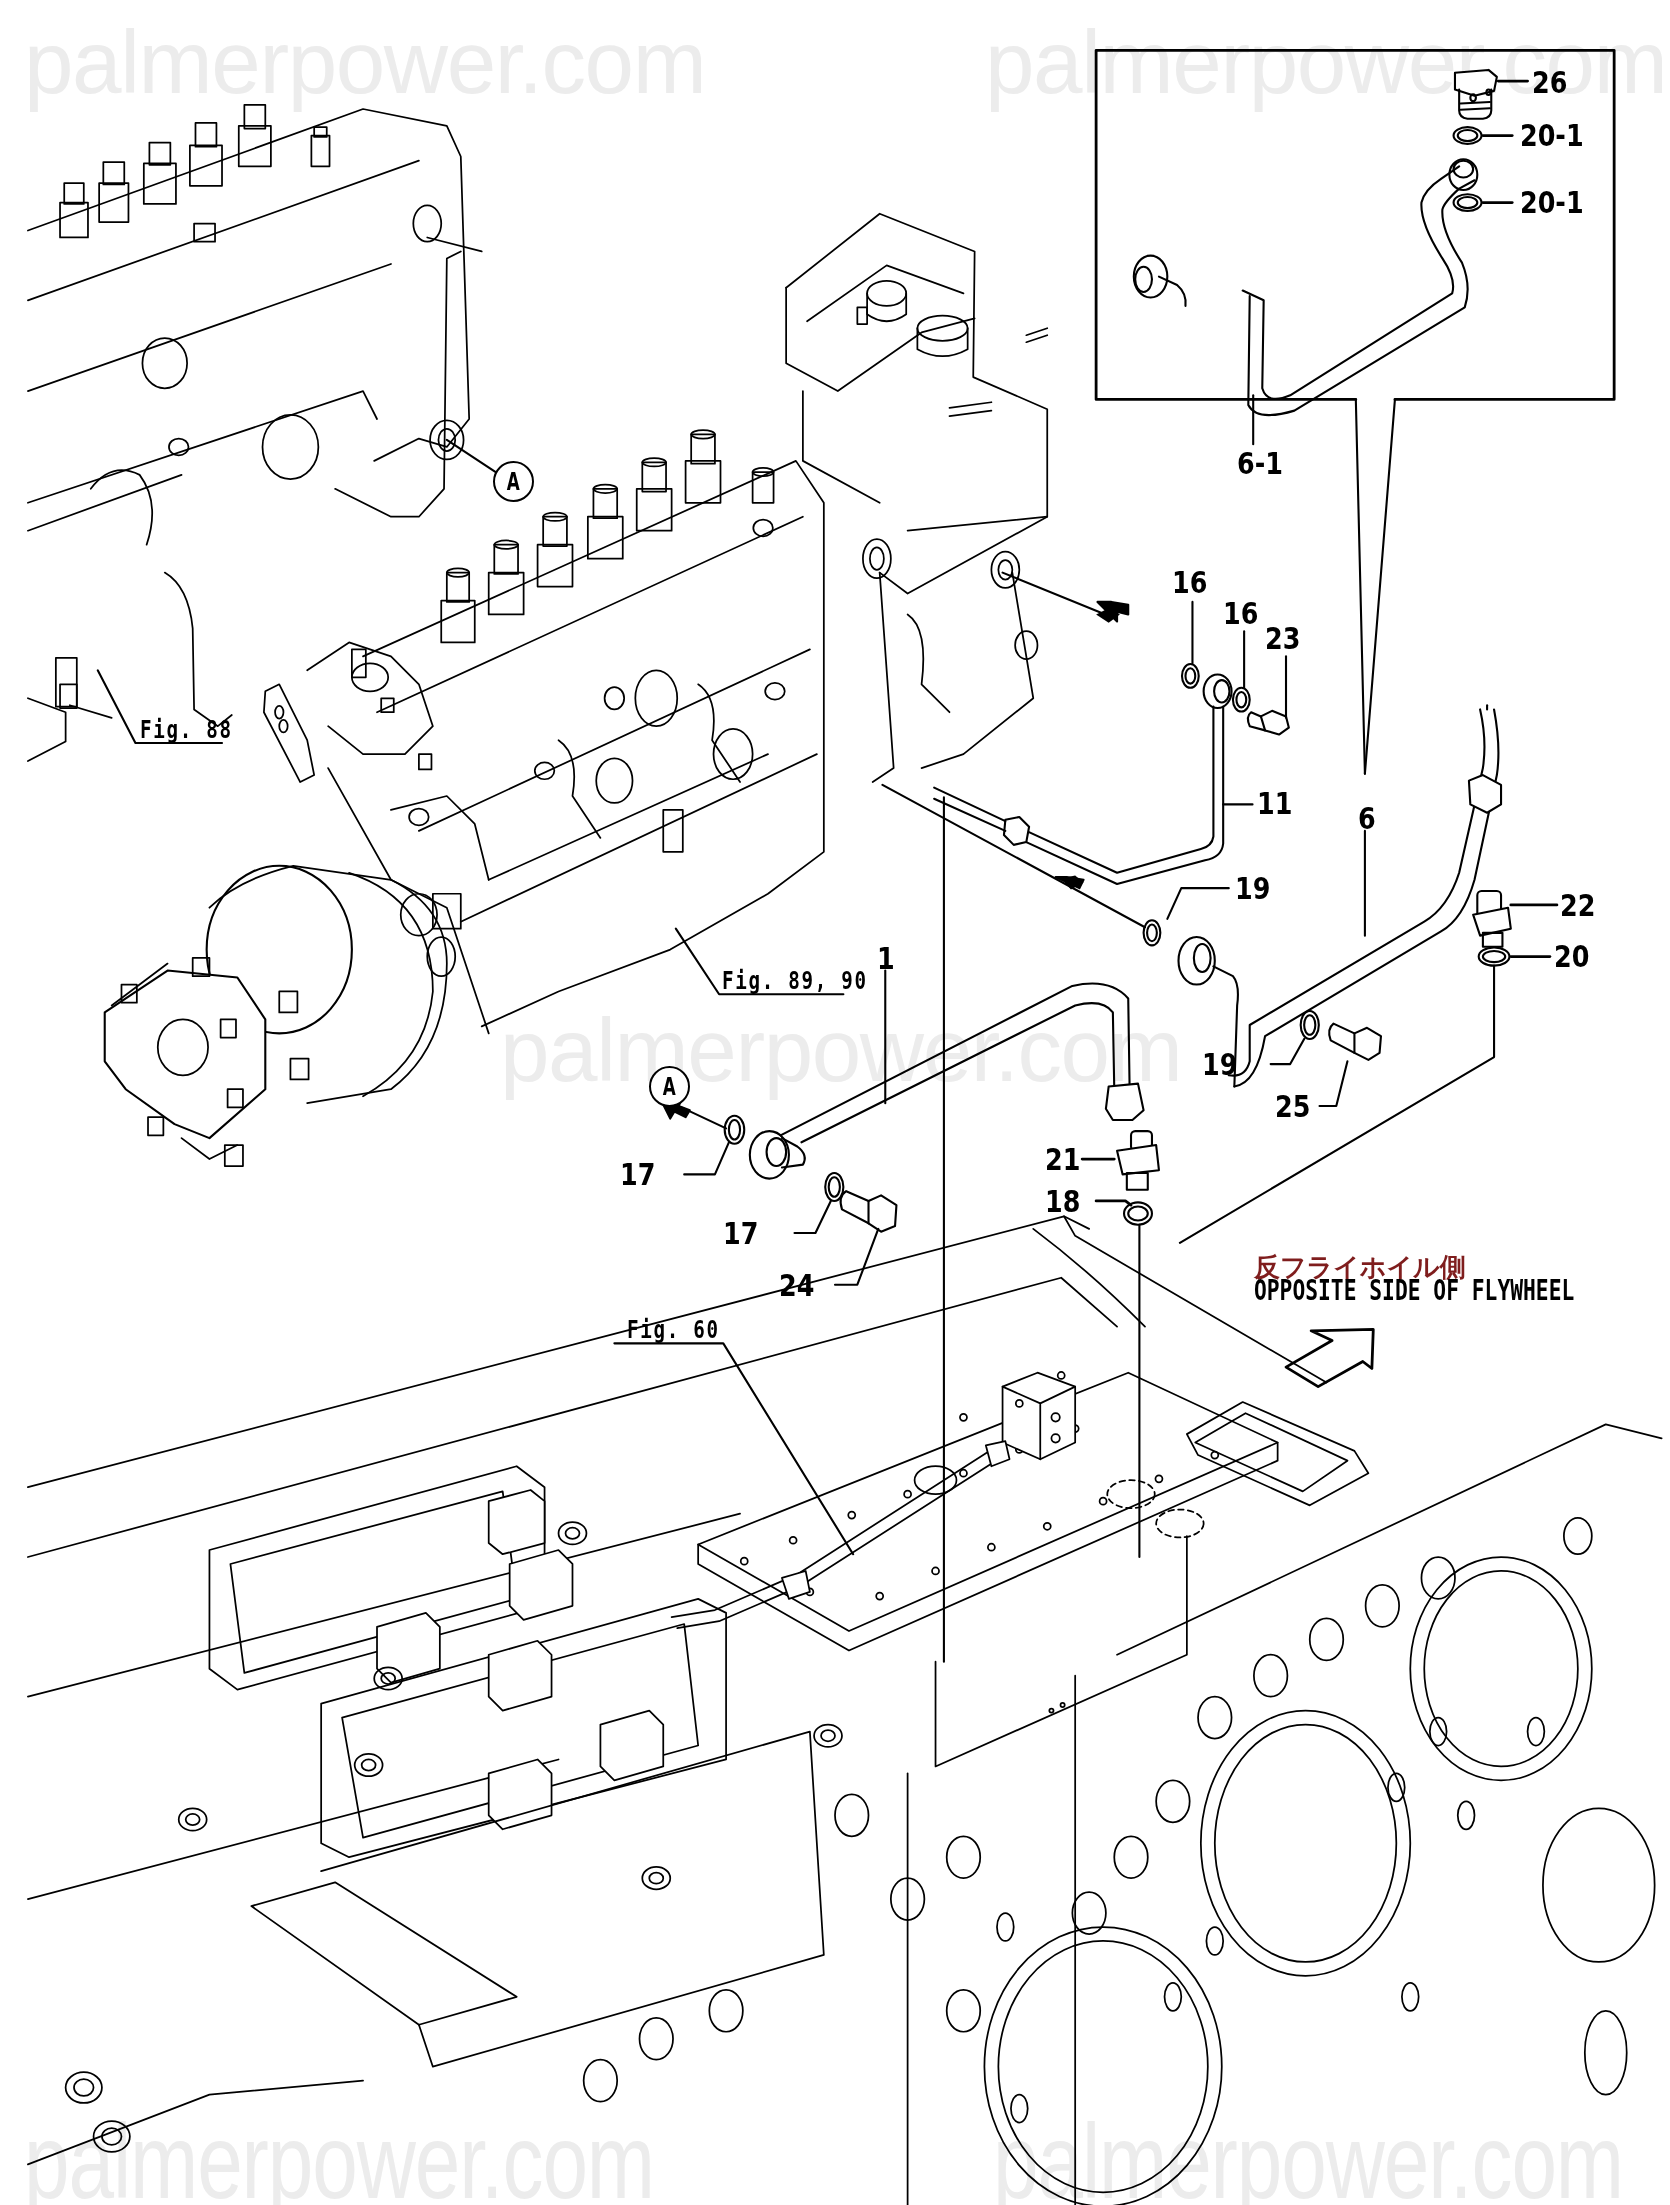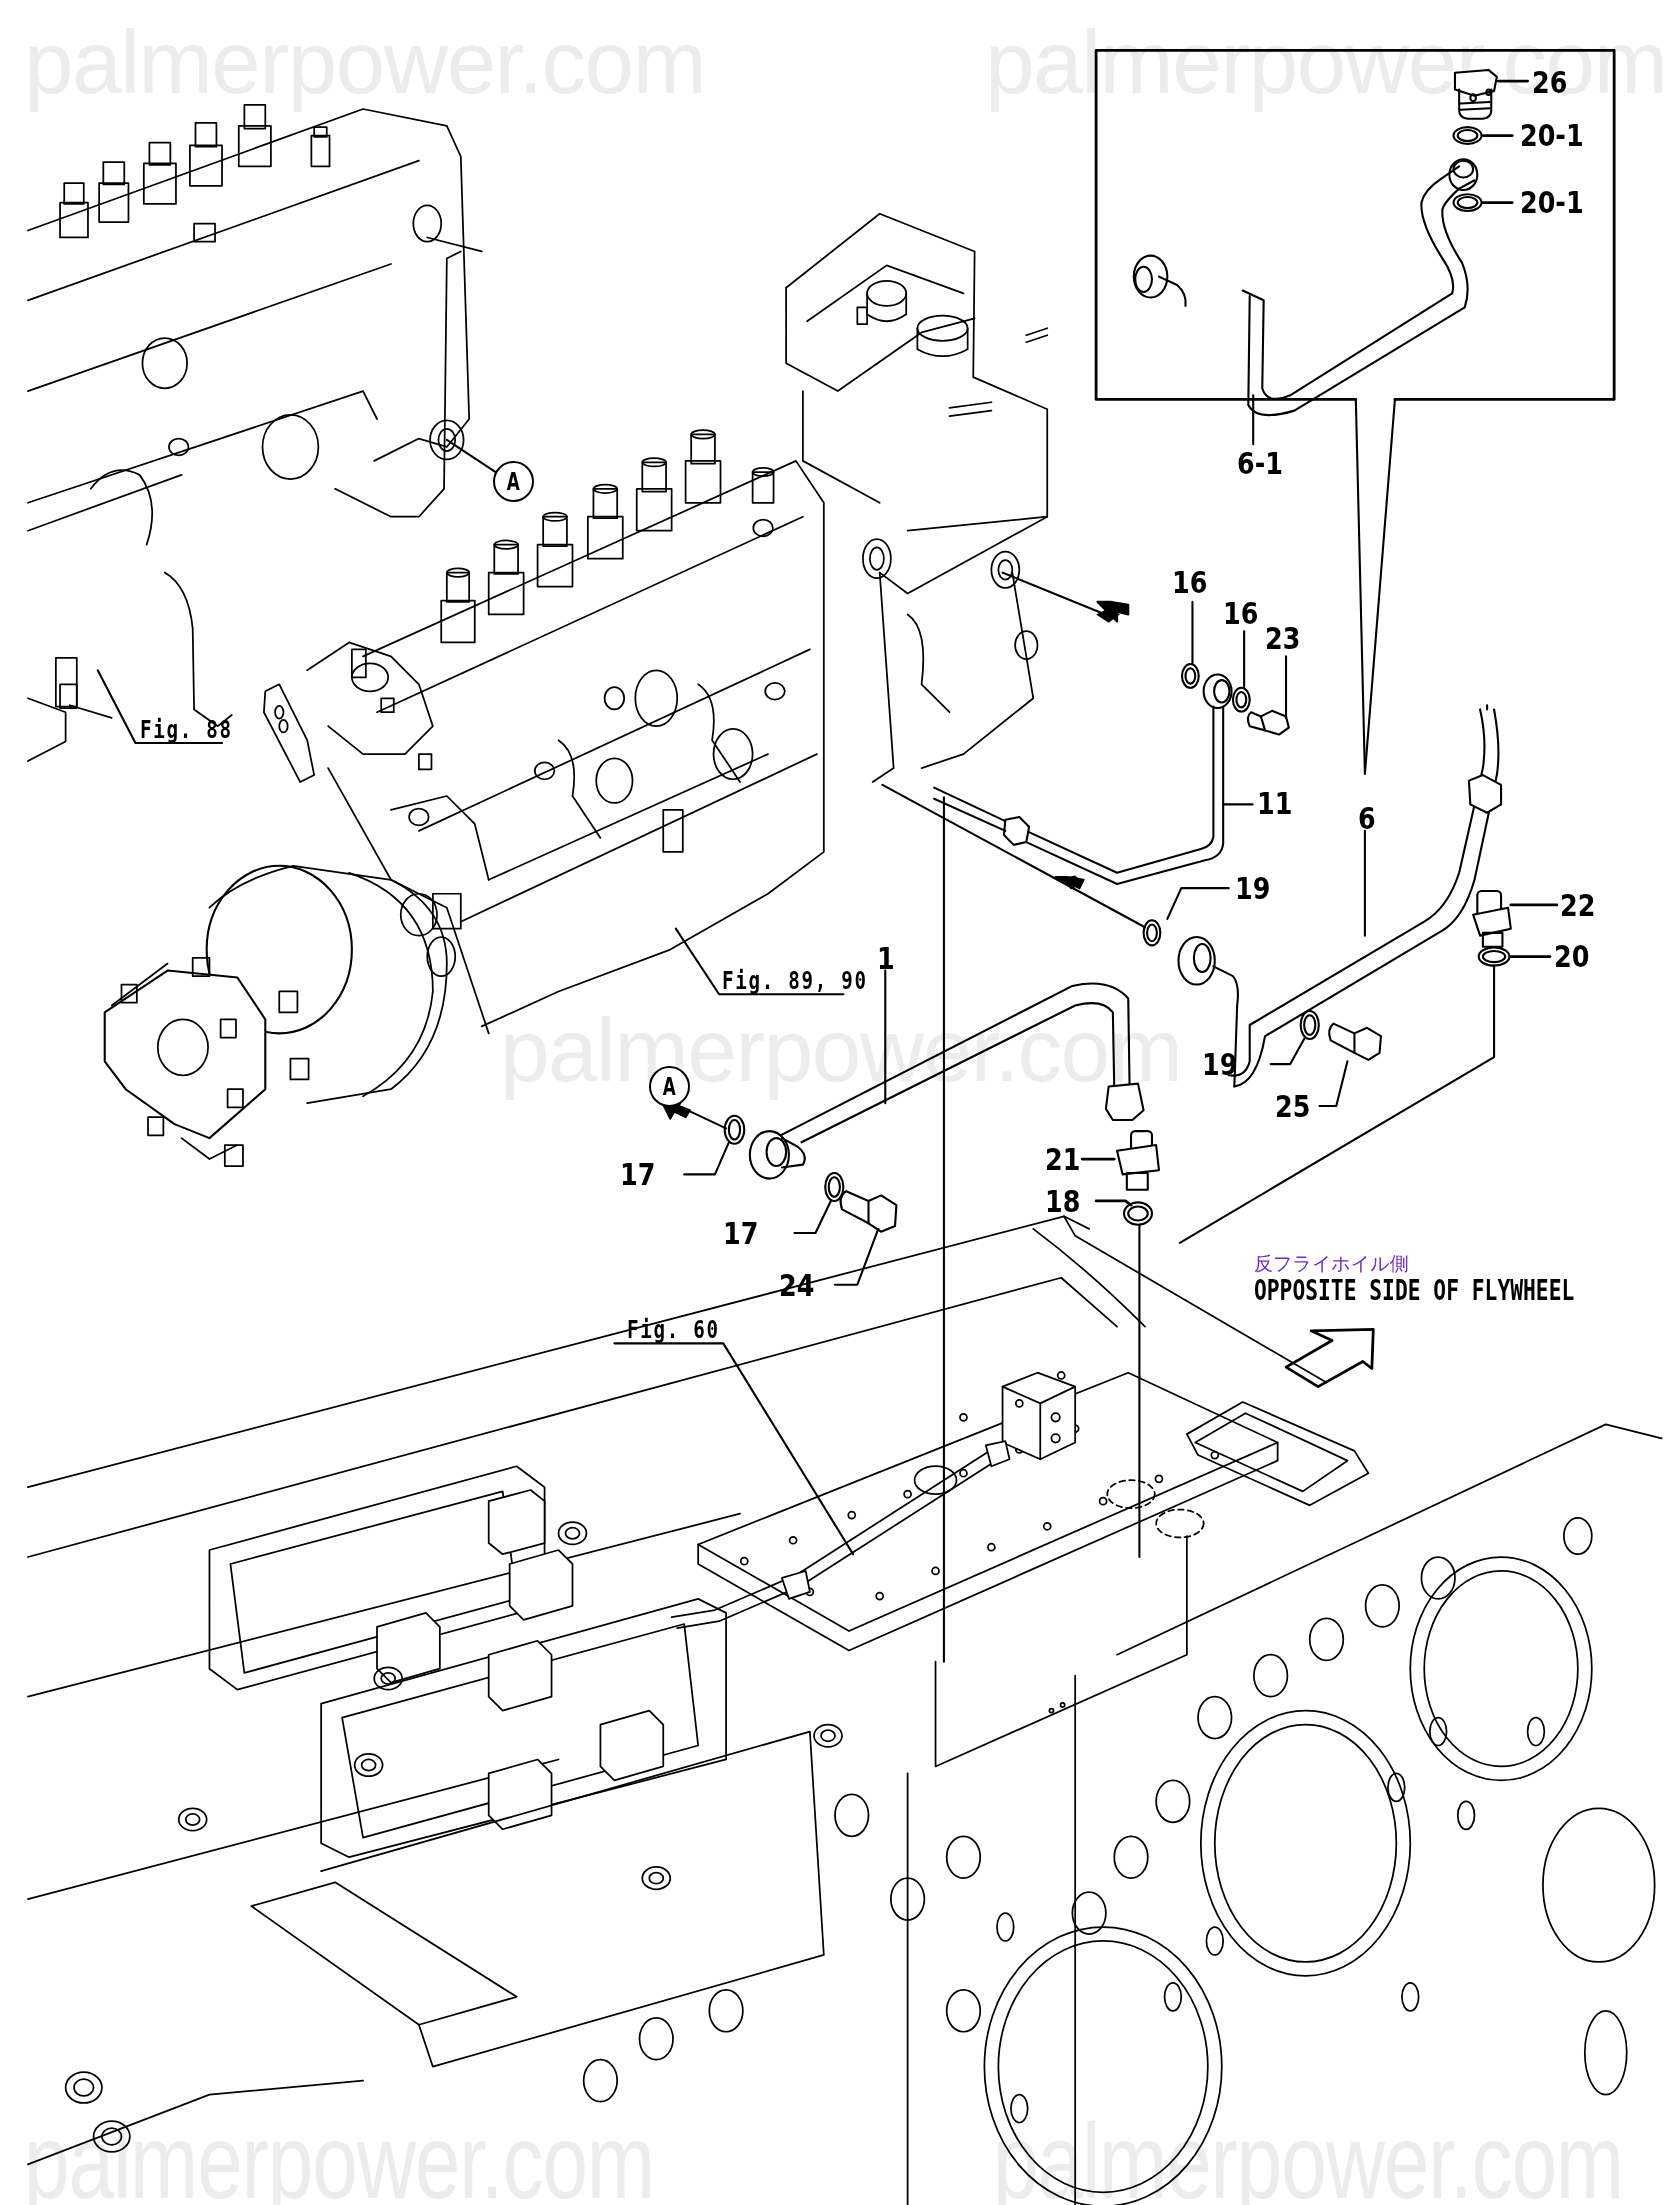--- a/index.html
+++ b/index.html
@@ -2,21 +2,21 @@
 <html style="font-size:11.2px"><head>
 <meta charset="utf-8">
 <style>
   html, body { margin:0; padding:0; background:#ffffff; }
   body { width:1670px; height:2205px; position:relative; overflow:hidden; font-family:"DejaVu Sans Condensed","DejaVu Sans",sans-serif; }
   #stage { position:absolute; left:0; top:0; width:1670px; height:2205px; }
   .wm { position:absolute; color:#ececec; font-family:"Liberation Sans",sans-serif; font-size:89px; letter-spacing:-1.4px; line-height:1; white-space:nowrap; }
   .wm.narrow { transform:scaleX(0.78); transform-origin:left top; font-size:105px; }
   .callout { position:absolute; font-family:"DejaVu Sans",sans-serif; font-weight:bold; font-size:31px; color:#000; line-height:1; transform:scaleX(0.82); transform-origin:left top; white-space:nowrap; }
   .figref { position:absolute; font-family:"DejaVu Sans Mono",monospace; font-weight:bold; font-size:24px; color:#000; line-height:1; letter-spacing:2.1px; transform:scaleX(0.8); transform-origin:left top; white-space:nowrap; }
-  .note-jp { position:absolute; font-family:"DejaVu Sans",sans-serif; font-weight:normal; font-size:19px; color:#6d28d9; line-height:1; white-space:nowrap; }
+  .note-jp { position:absolute; font-family:"DejaVu Sans",sans-serif; font-weight:bold; font-size:26px; color:#7f1d1d; line-height:1; white-space:nowrap; }
   .note-en { position:absolute; font-family:"DejaVu Sans Mono",monospace; font-weight:bold; font-size:28px; color:#000; line-height:1; transform:scaleX(0.76); transform-origin:left top; white-space:nowrap; }
   .ref-circle { position:absolute; width:41px; height:41px; border:2.1px solid #000; border-radius:50%; box-sizing:border-box; display:flex; align-items:center; justify-content:center; background:#fff; }
   .ref-circle span { font-family:"DejaVu Sans",sans-serif; font-weight:bold; font-size:24px; transform:scaleX(0.7); }
 </style>
 </head>
 <body>
 
 <div id="stage">
 
   <div class="wm" style="left:24px; top:18px;">palmerpower.com</div>

